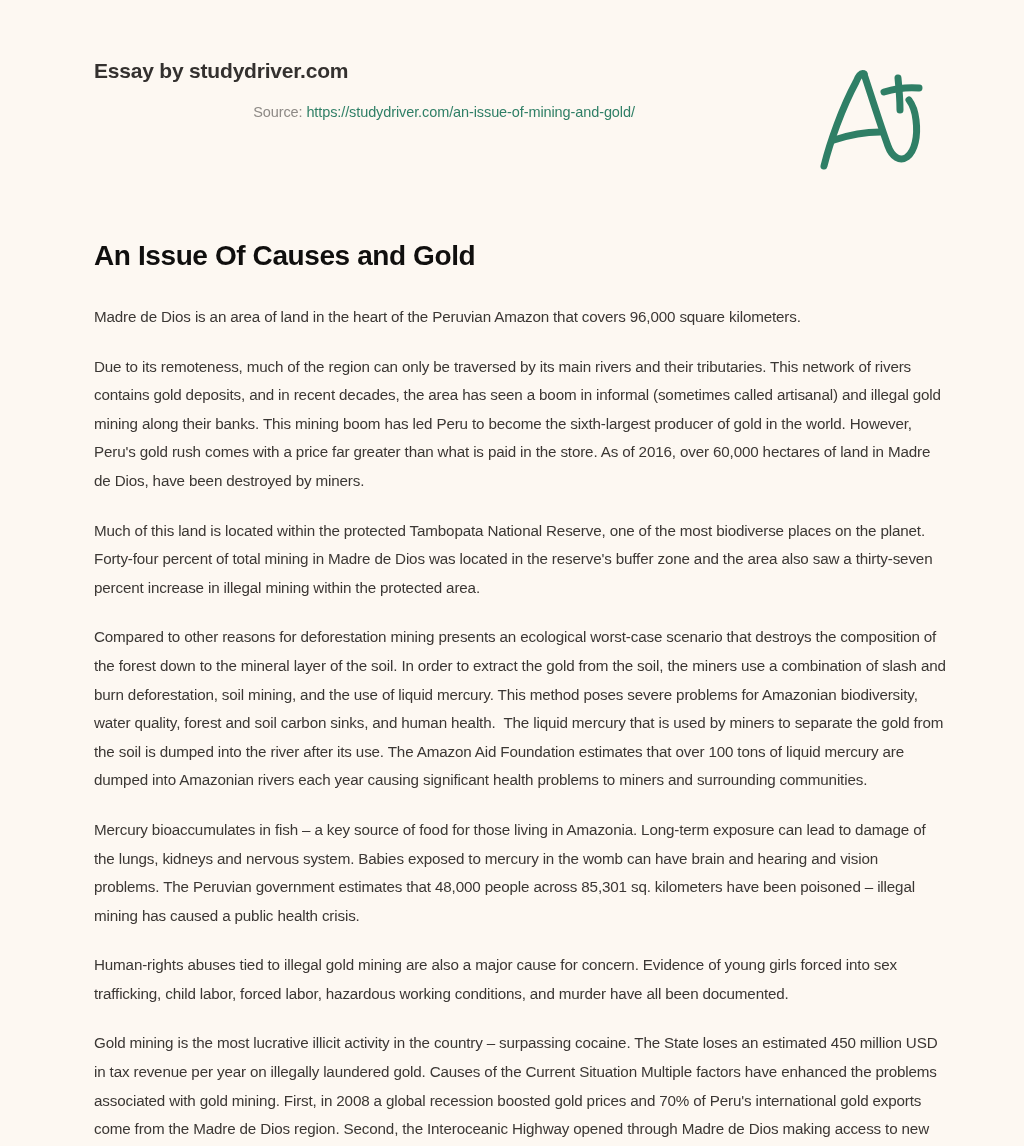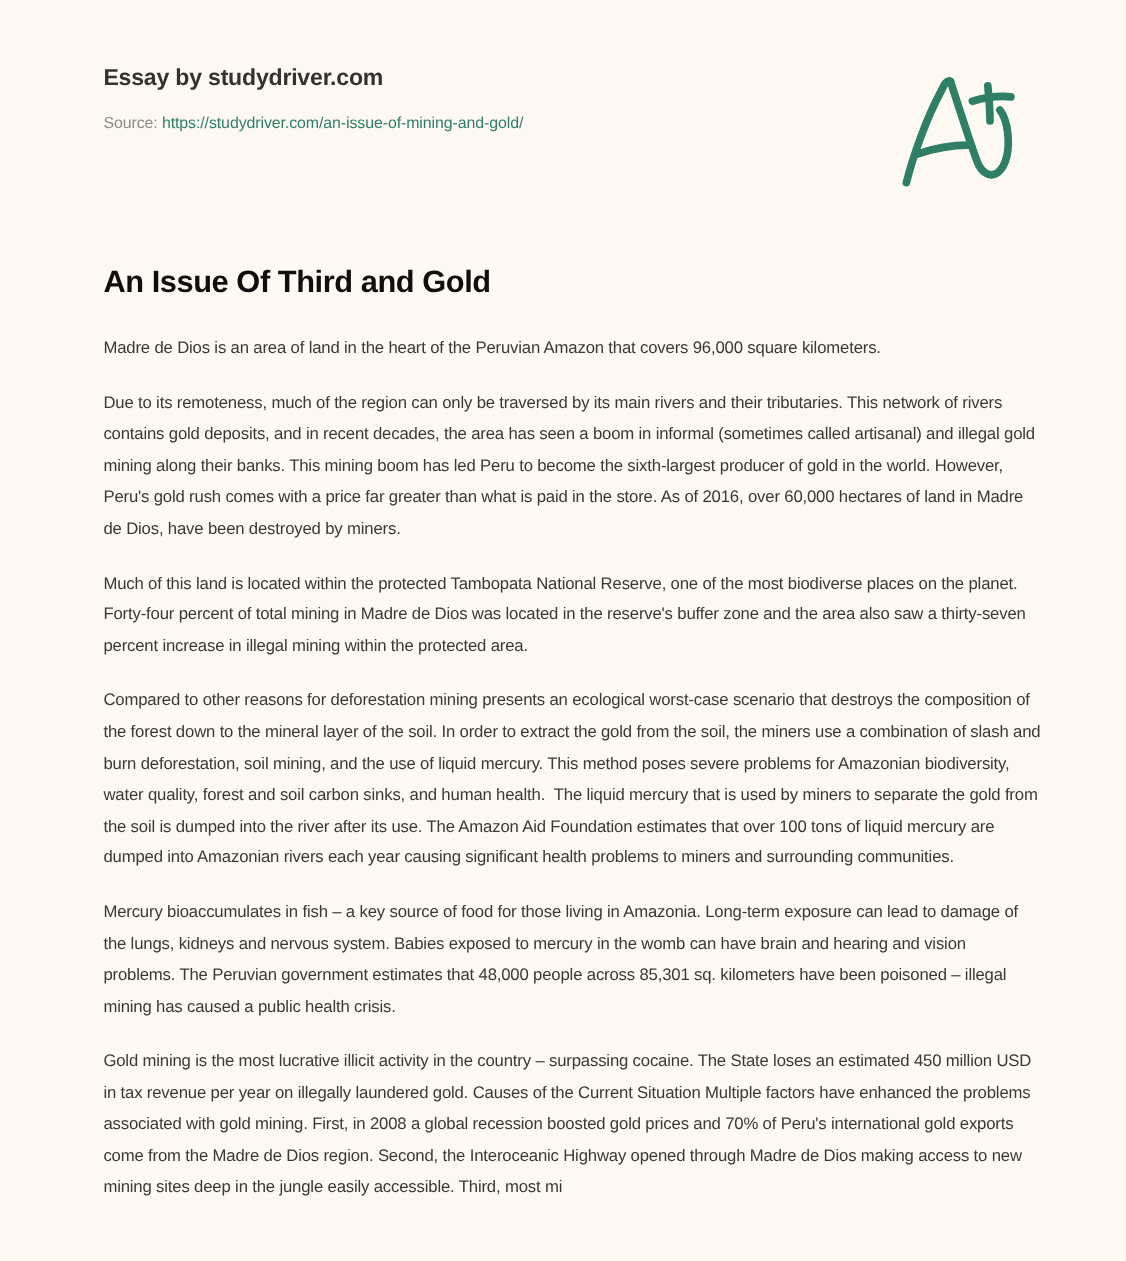--- a/index.html
+++ b/index.html
@@ -50,20 +50,21 @@
     margin: 0 0 21px 0;
     white-space: nowrap;
   }
 
   .source-line {
     font-size: 14.5px;
     line-height: 1.2;
     color: #8e8a86;
     white-space: nowrap;
     letter-spacing: -0.1px;
+    text-align: center;
   }
 
   .source-label {
     color: #8e8a86;
   }
 
   .source-url {
     color: #2f7f66;
     text-decoration: none;
   }
@@ -142,25 +143,26 @@
           <path d="M86 16 C87 26, 88 38, 88 48" stroke-width="7"></path>
 
           <path d="M72 30 C82 27, 96 25, 107 26" stroke-width="7"></path>
         </g>
       </svg>
     </div>
 
   </div>
 
   <div class="article">
-    <h1 class="article-title">An Issue Of Third and Gold</h1>
+    <h1 class="article-title">An Issue Of Causes and Gold</h1>
 
     <div class="body-text">
       <p>Madre de Dios is an area of land in the heart of the Peruvian Amazon that covers 96,000 square kilometers.</p>
       <p>Due to its remoteness, much of the region can only be traversed by its main rivers and their tributaries. This network of rivers contains gold deposits, and in recent decades, the area has seen a boom in informal (sometimes called artisanal) and illegal gold mining along their banks. This mining boom has led Peru to become the sixth-largest producer of gold in the world. However, Peru's gold rush comes with a price far greater than what is paid in the store. As of 2016, over 60,000 hectares of land in Madre de Dios, have been destroyed by miners.</p>
       <p>Much of this land is located within the protected Tambopata National Reserve, one of the most biodiverse places on the planet. Forty-four percent of total mining in Madre de Dios was located in the reserve's buffer zone and the area also saw a thirty-seven percent increase in illegal mining within the protected area.</p>
       <p>Compared to other reasons for deforestation mining presents an ecological worst-case scenario that destroys the composition of the forest down to the mineral layer of the soil. In order to extract the gold from the soil, the miners use a combination of slash and burn deforestation, soil mining, and the use of liquid mercury. This method poses severe problems for Amazonian biodiversity, water quality, forest and soil carbon sinks, and human health.  The liquid mercury that is used by miners to separate the gold from the soil is dumped into the river after its use. The Amazon Aid Foundation estimates that over 100 tons of liquid mercury are dumped into Amazonian rivers each year causing significant health problems to miners and surrounding communities.</p>
       <p>Mercury bioaccumulates in fish – a key source of food for those living in Amazonia. Long-term exposure can lead to damage of the lungs, kidneys and nervous system. Babies exposed to mercury in the womb can have brain and hearing and vision problems. The Peruvian government estimates that 48,000 people across 85,301 sq. kilometers have been poisoned – illegal mining has caused a public health crisis.</p>
+      <p>Human-rights abuses tied to illegal gold mining are also a major cause for concern. Evidence of young girls forced into sex trafficking, child labor, forced labor, hazardous working conditions, and murder have all been documented.</p>
       <p>Gold mining is the most lucrative illicit activity in the country – surpassing cocaine. The State loses an estimated 450 million USD in tax revenue per year on illegally laundered gold. Causes of the Current Situation Multiple factors have enhanced the problems associated with gold mining. First, in 2008 a global recession boosted gold prices and 70% of Peru's international gold exports come from the Madre de Dios region. Second, the Interoceanic Highway opened through Madre de Dios making access to new mining sites deep in the jungle easily accessible. Third, most mi</p>
     </div>
   </div>
 
 </div>
 
 </body></html>

